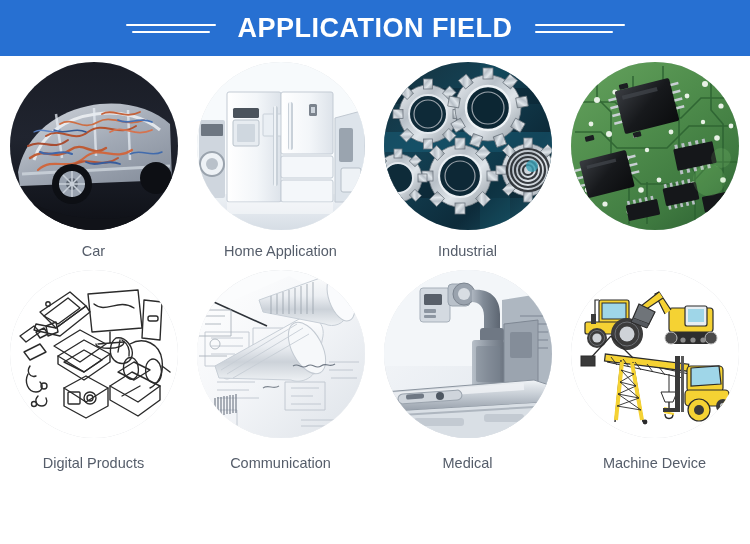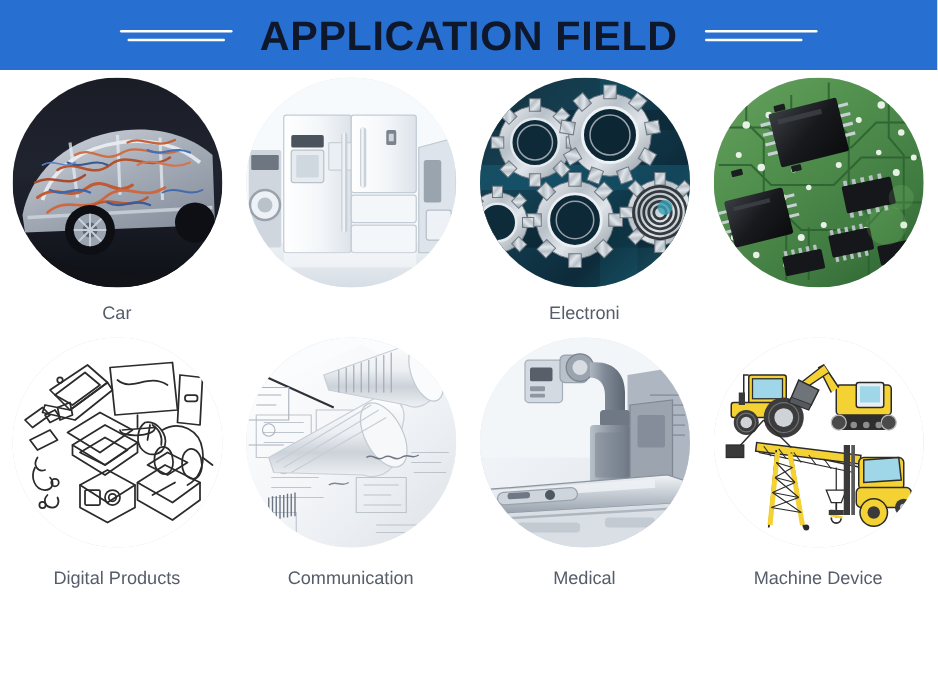--- a/index.html
+++ b/index.html
@@ -20,22 +20,22 @@
     gap: 22px;
   }
   .rule { display: flex; flex-direction: column; gap: 5px; width: 90px; }
   .rule i { display: block; height: 2px; background: #ffffff; border-radius: 1px; }
   .rule i:nth-child(1) { width: 90px; }
   .rule i:nth-child(2) { width: 78px; }
   .rule.left i:nth-child(1) { margin-left: 0; }
   .rule.left i:nth-child(2) { margin-left: 6px; }
   .rule.right i:nth-child(2) { margin-left: 0; }
   .banner-title {
-    color: #0f172a;
-    font-size: 33px;
+    color: #ffffff;
+    font-size: 27px;
     font-weight: bold;
     letter-spacing: 0.5px;
     white-space: nowrap;
     line-height: 1;
   }
 
   
   .grid {
     position: absolute; left: 0; top: 62px;
     width: 656px;
@@ -173,20 +173,21 @@
           <rect x="84" y="94" width="52" height="22" rx="2" fill="#f4f7fa" stroke="#c3cbd4"></rect>
           <rect x="84" y="118" width="52" height="22" rx="2" fill="#f4f7fa" stroke="#c3cbd4"></rect>
 
           <path d="M138 56 L168 48 L168 140 L138 140 Z" fill="#dde4eb" stroke="#c0c8d1"></path>
           <rect x="142" y="66" width="14" height="34" rx="2" fill="#9aa4af"></rect>
           <rect x="144" y="106" width="20" height="24" rx="2" fill="#eef2f6" stroke="#b6bfc8"></rect>
 
           <rect x="30" y="140" width="106" height="12" fill="#ffffff" opacity="0.45"></rect>
         </svg>
       </div>
+      <div class="caption">Home Application</div>
     </div>
 
     <div class="tile">
       <div class="circle">
         <svg viewBox="0 0 168 168">
           <defs>
             <linearGradient id="indBg" x1="0" y1="0" x2="1" y2="1">
               <stop offset="0" stop-color="#17313d"></stop>
                 <stop offset="0.35" stop-color="#134154"></stop>
               <stop offset="0.7" stop-color="#0d2b3a"></stop>
@@ -305,21 +306,21 @@
           <g transform="translate(144,108)" fill="none" stroke="#1b1f24" stroke-width="2.2" opacity="0.85">
             <circle r="21"></circle>
               <circle r="17"></circle>
               <circle r="13"></circle>
               <circle r="9"></circle>
               <circle r="5"></circle>
           </g>
           <circle cx="148" cy="104" r="6" fill="#3aa0b5" opacity="0.8"></circle>
         </svg>
       </div>
-      <div class="caption">Electroni</div>
+      <div class="caption">Industrial</div>
     </div>
 
     <div class="tile">
       <div class="circle">
         <svg viewBox="0 0 168 168">
           <defs>
             <linearGradient id="pcbG" x1="0.1" y1="0" x2="0.9" y2="1">
               <stop offset="0" stop-color="#63a05c"></stop>
                 <stop offset="0.4" stop-color="#4f8d4c"></stop>
               <stop offset="0.75" stop-color="#3f7a40"></stop>

